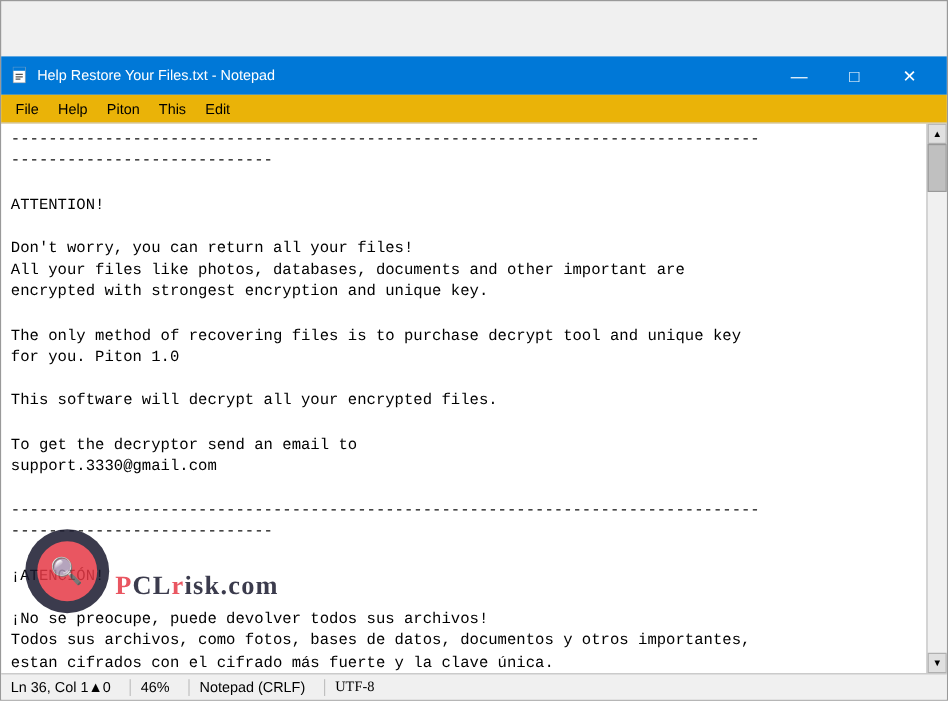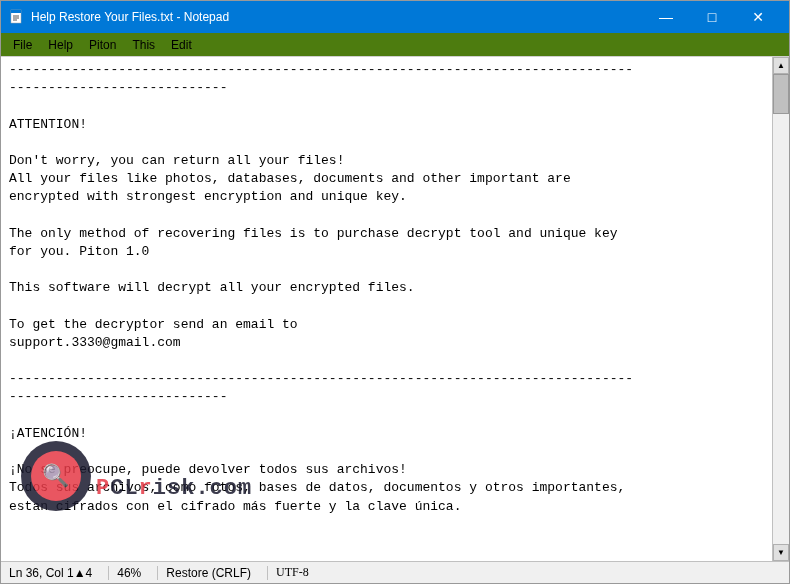--- a/index.html
+++ b/index.html
@@ -10,32 +10,33 @@
 
     
     .titlebar {
       background: #0078d7;
       height: 32px;
       display: flex;
       align-items: center;
       padding: 0 8px;
       flex-shrink: 0;
       user-select: none;
+      margin-top: 46px;
     }
     .titlebar-icon { width: 16px; height: 16px; margin-right: 6px; flex-shrink: 0; }
     .titlebar-title { color: white; font-size: 12px; flex: 1; white-space: nowrap; overflow: hidden; text-overflow: ellipsis; }
     .titlebar-controls { display: flex; gap: 0; margin-left: auto; }
     .titlebar-btn {
       width: 46px; height: 32px; display: flex; align-items: center; justify-content: center;
       color: white; font-size: 14px; cursor: pointer; background: transparent; border: none;
     }
 
     
     .menubar {
-      background: #4d7c0f;
+      background: #eab308;
       height: 24px;
       display: flex;
       align-items: center;
       padding: 0 4px;
       flex-shrink: 0;
       border-bottom: 1px solid #d0d0d0;
     }
     .menubar-item {
       padding: 2px 8px;
       font-size: 12px;
@@ -131,21 +132,21 @@
       width: 50px; height: 50px;
       background: #e63946;
       border-radius: 50%;
       display: flex; align-items: center; justify-content: center;
       font-size: 22px; color: white; font-weight: bold;
     }
     .watermark-text {
       position: absolute;
       bottom: 10px;
       left: 75px;
-      font-family: Liberation Mono, monospace;
+      font-family: Liberation Serif, serif;
       font-size: 22px;
       font-weight: bold;
       color: #1a1a2e;
       letter-spacing: 1px;
     }
     .watermark-text span { color: #e63946; }
   </style>
 </head>
 <body>
 
@@ -214,18 +215,18 @@
 
     <div class="watermark">
       <div class="watermark-circle">
         <div class="watermark-inner">🔍</div>
       </div>
       <div class="watermark-text"><span>P</span>CL<span>r</span>isk.com</div>
     </div>
   </div>
 
   <div class="statusbar">
-    <div class="statusbar-item">Ln 36, Col 1▲4</div>
+    <div class="statusbar-item">Ln 36, Col 1▲0</div>
     <div class="statusbar-item">46%</div>
-    <div class="statusbar-item">Restore (CRLF)</div>
+    <div class="statusbar-item">Notepad (CRLF)</div>
     <div class="statusbar-item">UTF-8</div>
   </div>
 </div>
 
 </body></html>

